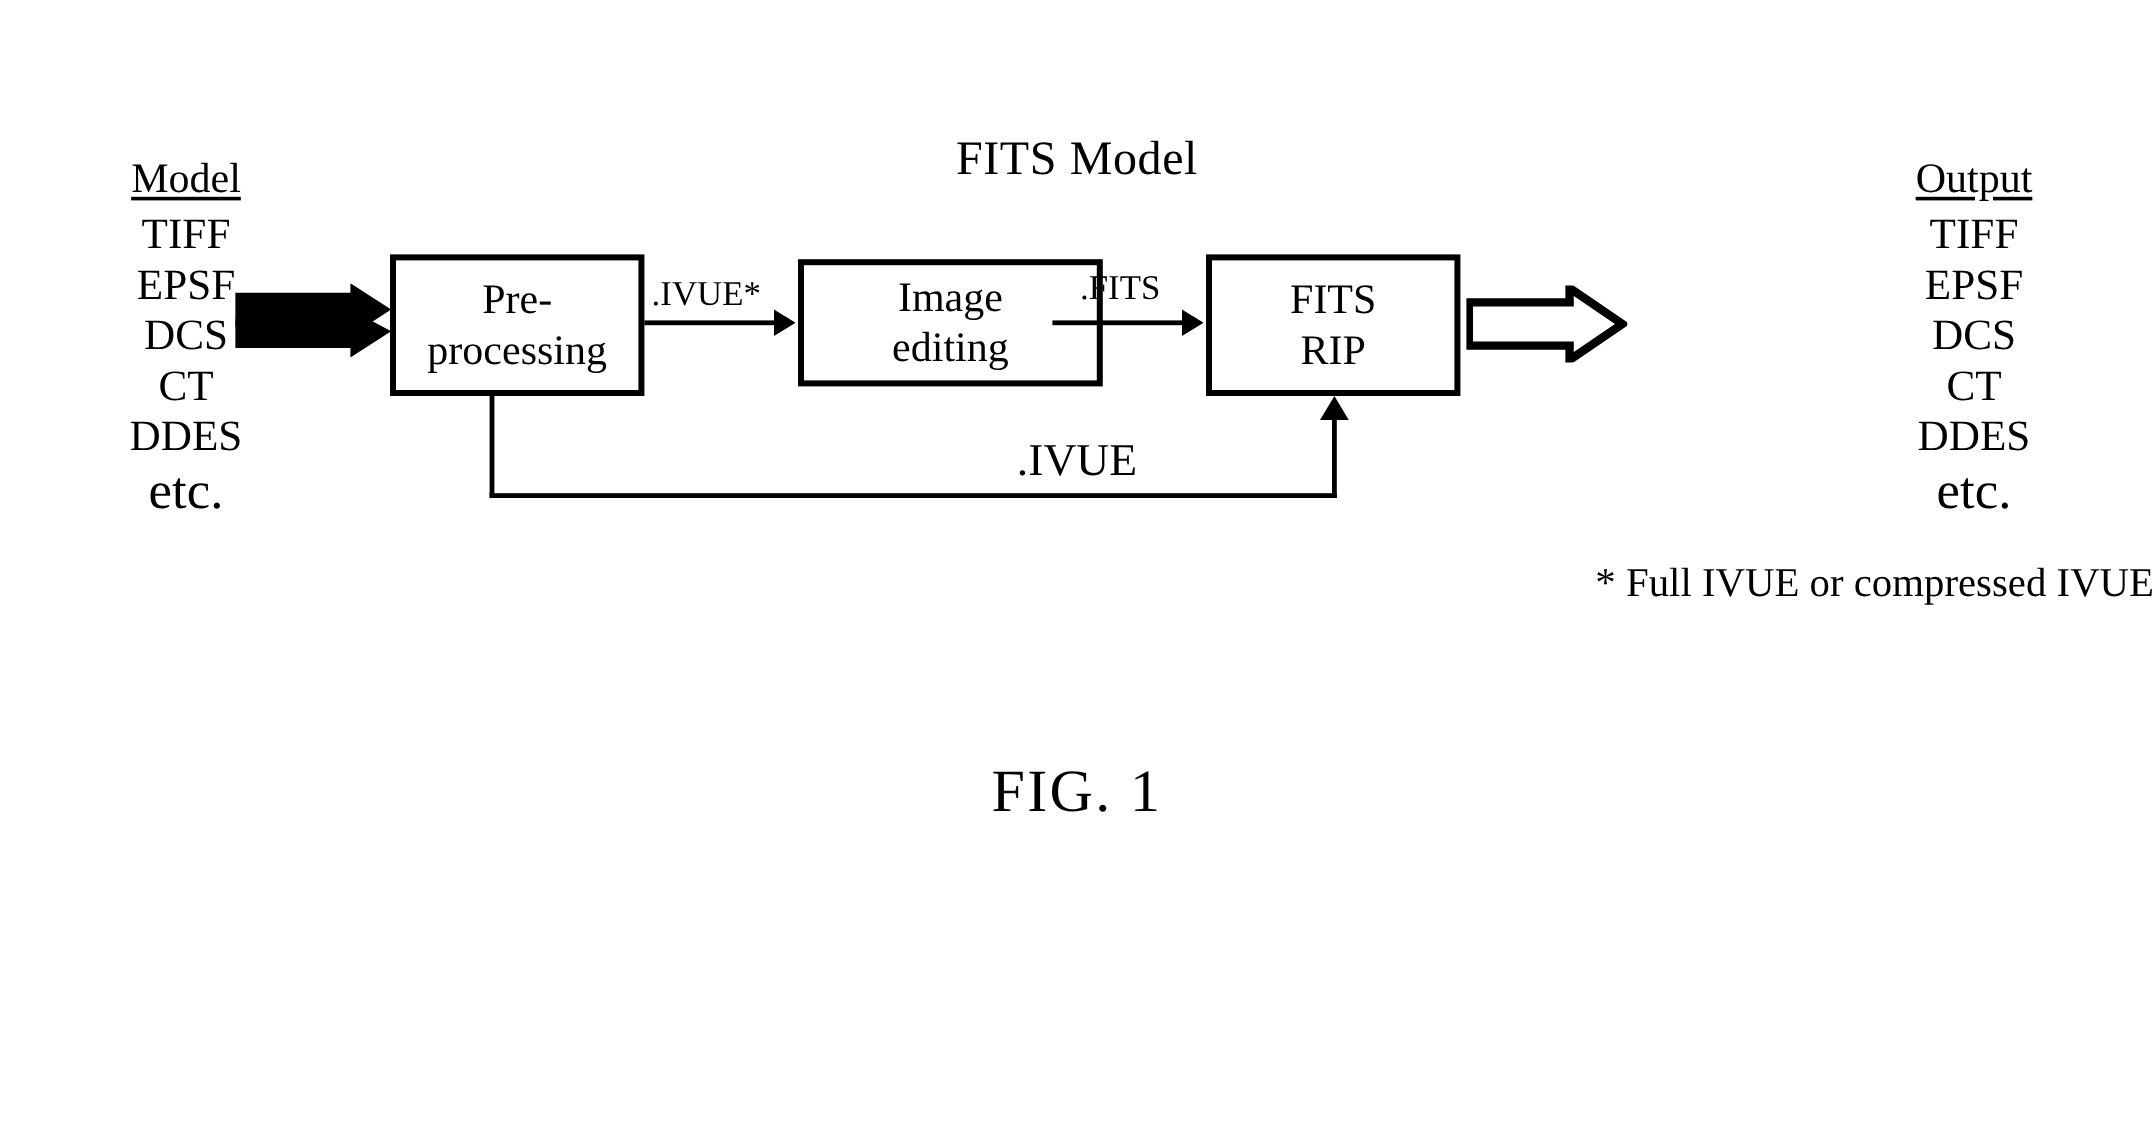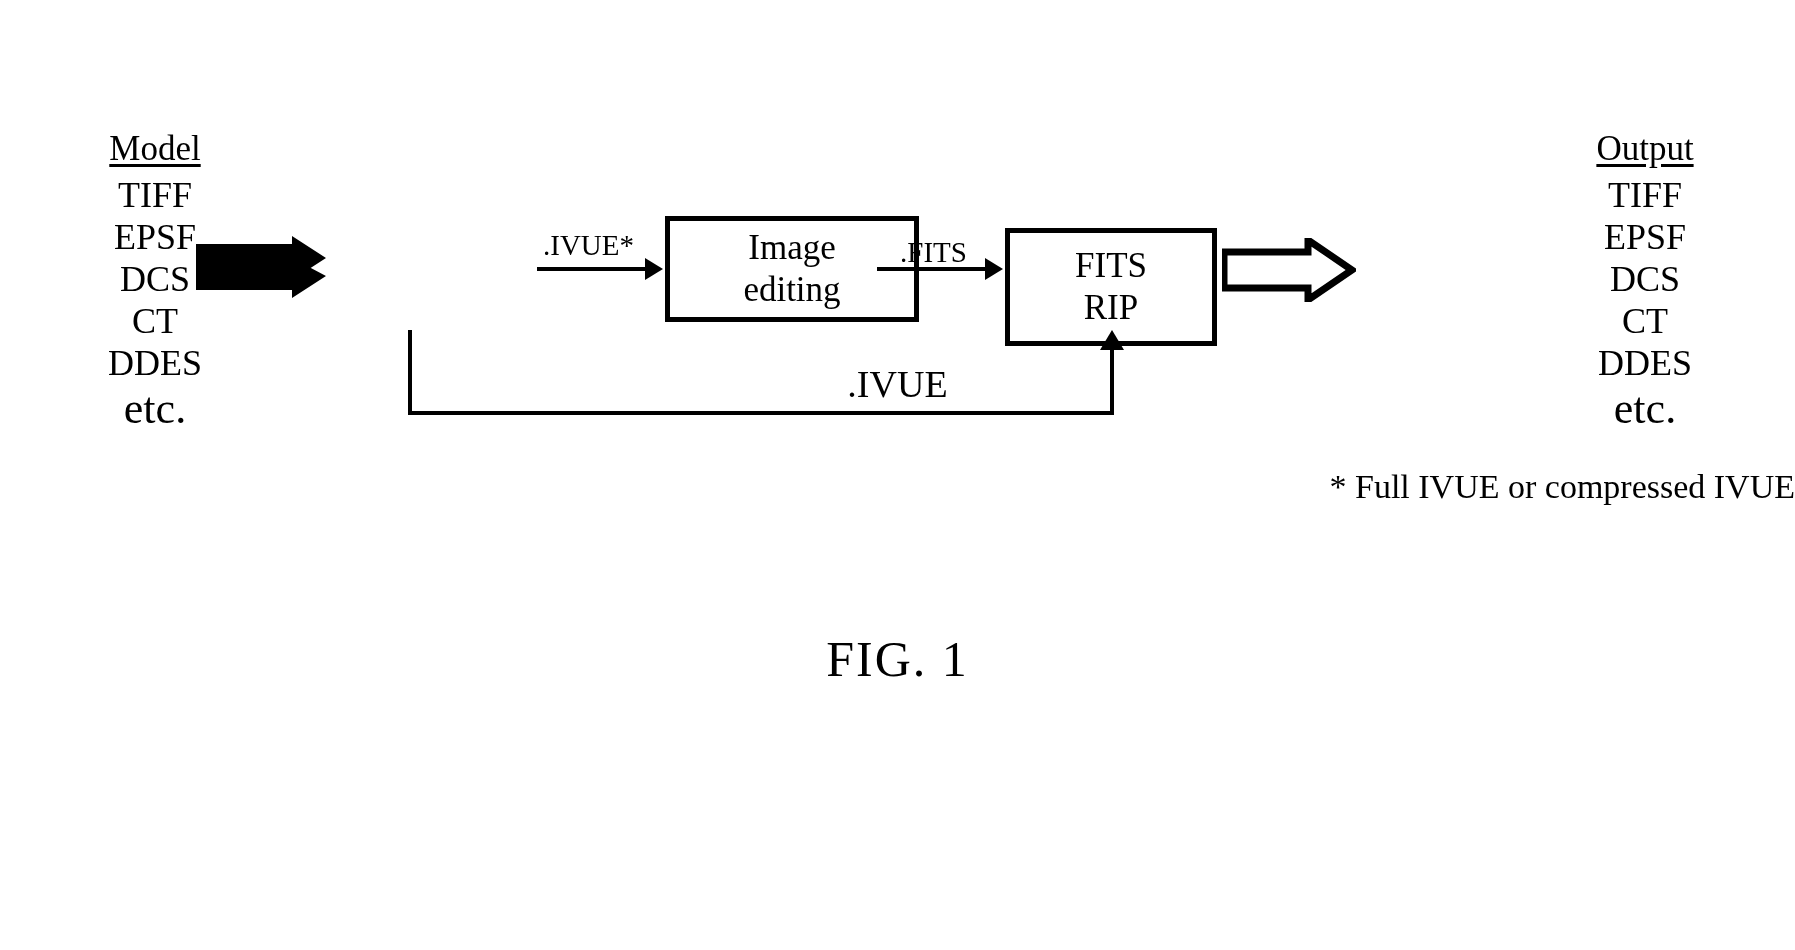--- a/index.html
+++ b/index.html
@@ -66,21 +66,21 @@
     display: flex;
     flex-direction: column;
     align-items: center;
     justify-content: center;
     text-align: center;
     font-size: 35px;
     line-height: 42px;
   }
   #box-preprocessing { left: 325px;  top: 212px; width: 212px; height: 118px; }
   #box-image-editing { left: 665px;  top: 216px; width: 254px; height: 106px; }
-  #box-fits-rip      { left: 1005px; top: 228px; width: 212px; height: 118px; }
+  #box-fits-rip      { left: 1005px; top: 212px; width: 212px; height: 118px; }
 
   .box-line { display: block; white-space: nowrap; }
 
   
   #input-block-arrow {
     left: 196px;
     top: 236px;
     width: 132px;
     height: 62px;
   }
@@ -109,21 +109,21 @@
   }
   #ivue-arrowhead { left: 645px; top: 258px; }
   #fits-arrowhead { left: 985px; top: 258px; }
 
   
   .connector-label {
     font-size: 29px;
     white-space: nowrap;
   }
   #label-ivue-star { left: 543px; top: 229px; }
-  #label-fits      { left: 900px; top: 236px; }
+  #label-fits      { left: 900px; top: 224px; }
   #label-ivue-feedback {
     left: 0; right: 0; top: 362px;
     text-align: center;
     font-size: 38px;
   }
 
   
   #feedback-vert-left {
     left: 408px;
     top: 330px;
@@ -170,20 +170,21 @@
     text-align: center;
     font-size: 50px;
     letter-spacing: 2px;
   }
 </style>
 </head>
 <body>
 
 <div id="figure-root">
 
+  <div class="abs" id="diagram-title">FITS Model</div>
 
   <div class="abs format-column" id="input-column">
     <span class="col-heading">Model</span>
     <span class="col-item">TIFF</span>
     <span class="col-item">EPSF</span>
     <span class="col-item">DCS</span>
     <span class="col-item">CT</span>
     <span class="col-item">DDES</span>
     <span class="col-item etc">etc.</span>
   </div>
@@ -200,20 +201,24 @@
 
   <svg class="abs" id="input-block-arrow" viewBox="0 0 132 62">
     <path d="M0 8 L96 8 L96 0 L130 22 L96 44 L96 36 L0 36 Z" fill="#000"></path>
     <path d="M0 30 L96 30 L96 22 L130 40 L96 62 L96 54 L0 54 Z" fill="#000"></path>
   </svg>
 
   <svg class="abs" id="output-block-arrow" viewBox="0 0 134 64">
     <path d="M2 14 L86 14 L86 2 L130 32 L86 62 L86 50 L2 50 Z" fill="#ffffff" stroke="#000000" stroke-width="7" stroke-linejoin="miter"></path>
   </svg>
 
+  <div class="abs process-box" id="box-preprocessing">
+    <span class="box-line">Pre-</span>
+    <span class="box-line">processing</span>
+  </div>
 
   <div class="abs process-box" id="box-image-editing">
     <span class="box-line">Image</span>
     <span class="box-line">editing</span>
   </div>
 
   <div class="abs process-box" id="box-fits-rip">
     <span class="box-line">FITS</span>
     <span class="box-line">RIP</span>
   </div>

